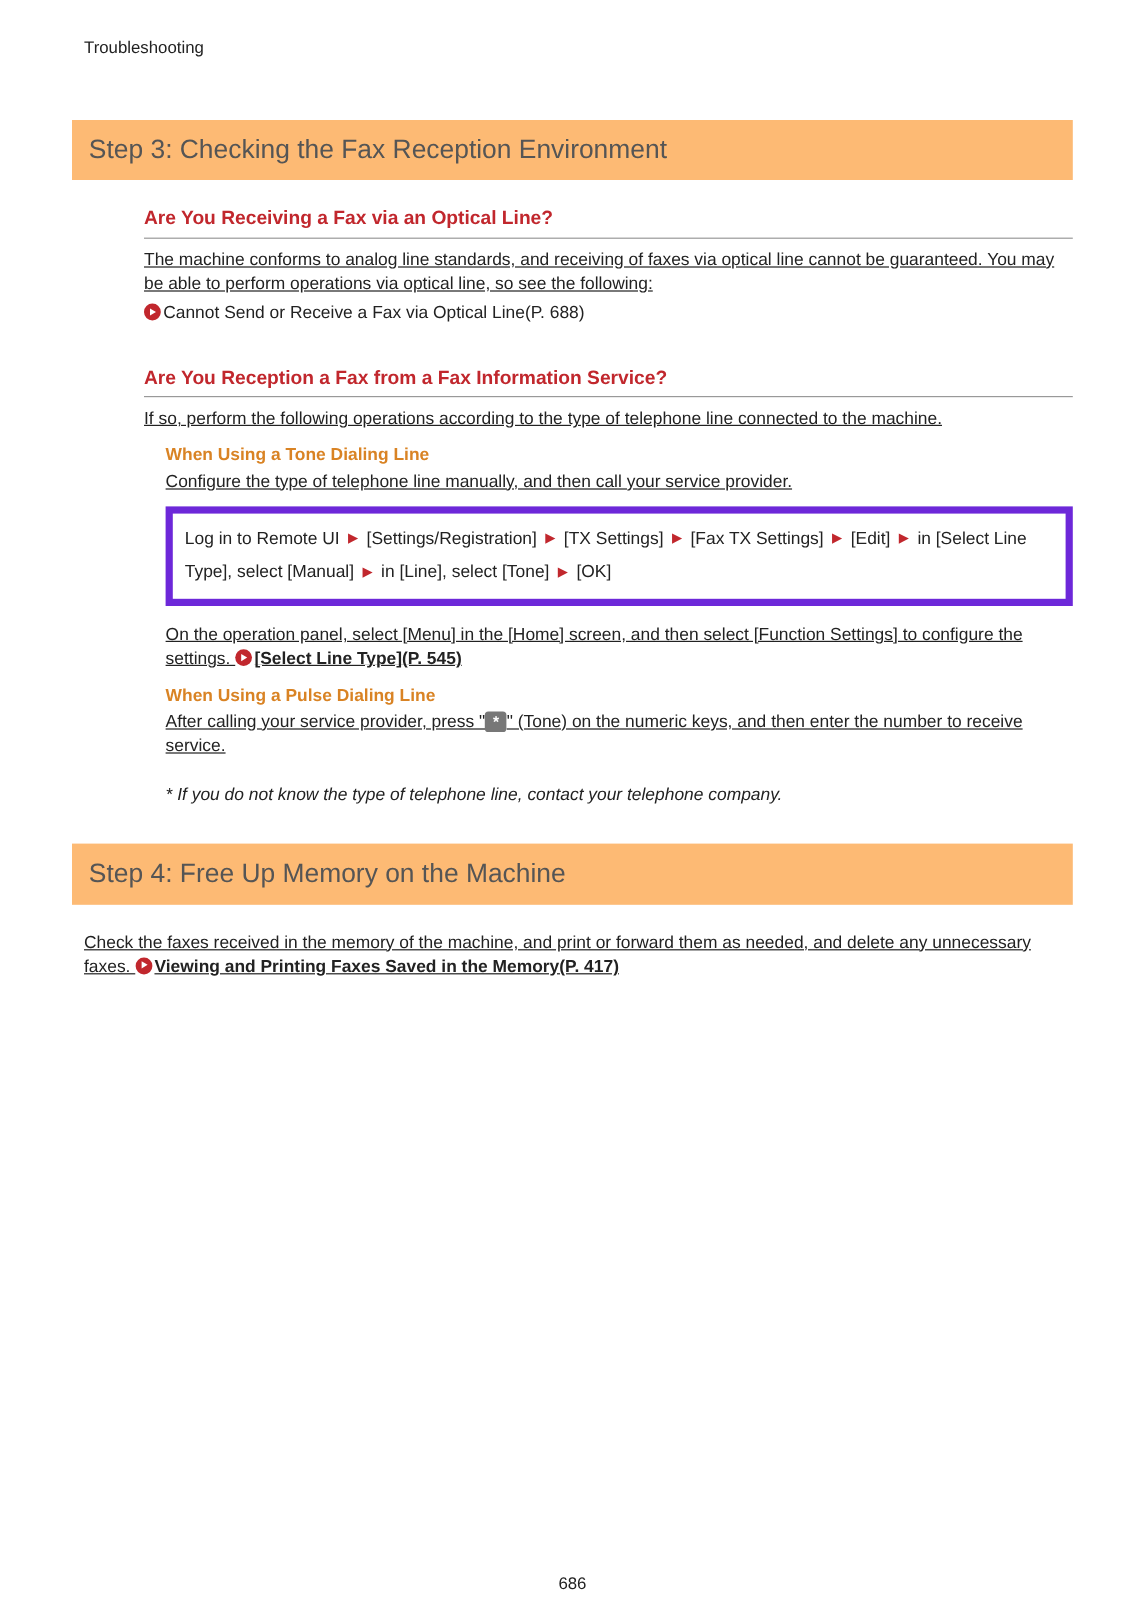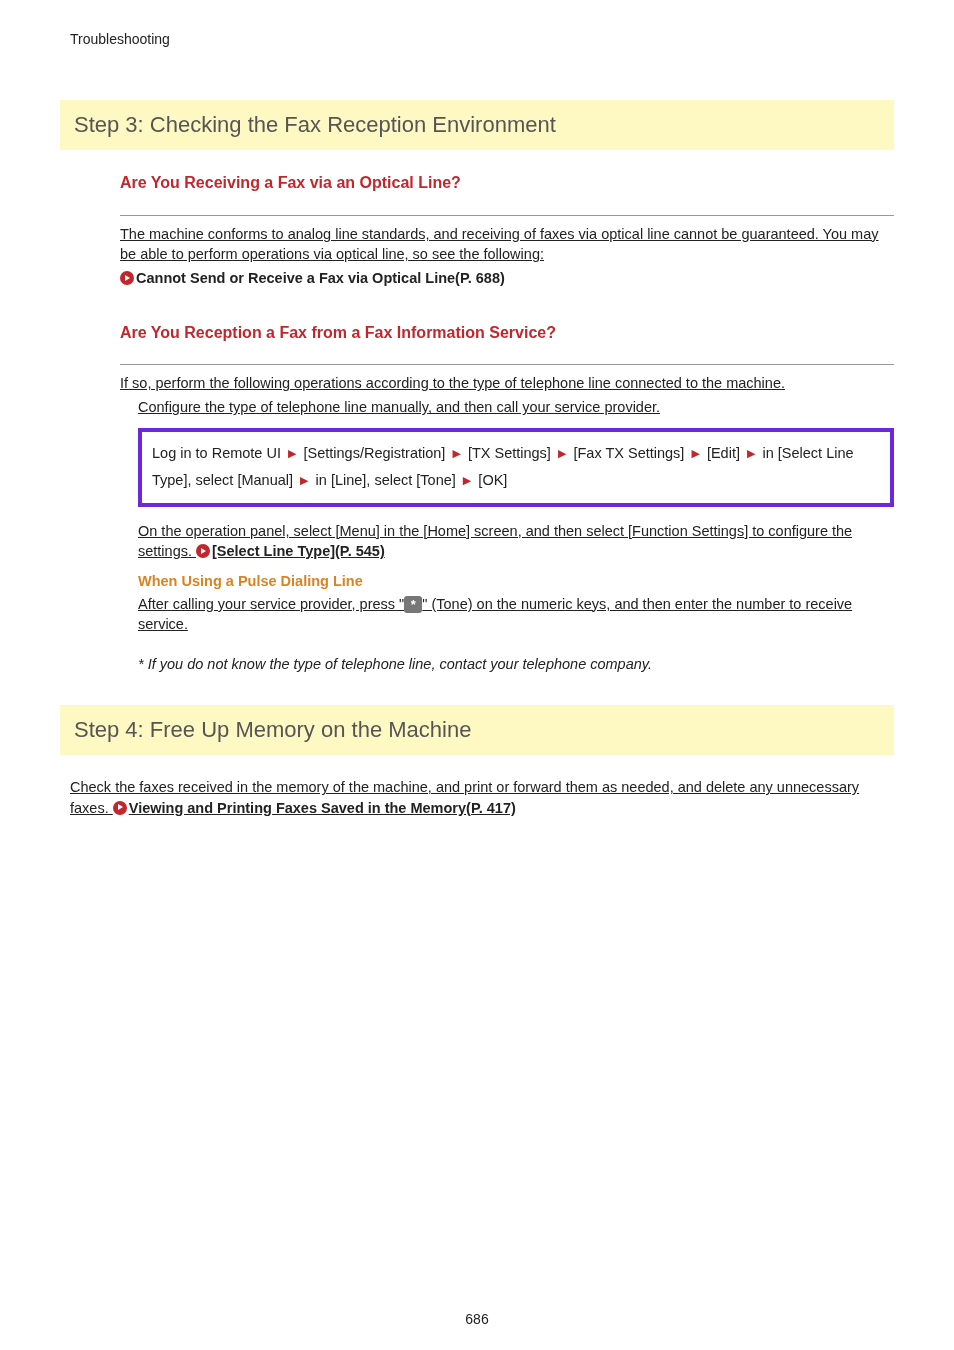--- a/index.html
+++ b/index.html
@@ -15,46 +15,46 @@
   .page {
     padding: 30px 60px 40px 70px;
   }
   .doc-header {
     text-align: left;
     font-size: 14px;
     margin-bottom: 50px;
     color: #222;
   }
   .step-bar {
-    background: #fef9c3;
+    background: #fdba74;
     padding: 10px 14px;
     font-size: 22px;
     color: #555;
     margin-bottom: 22px;
     margin-left: -10px;
   }
   .section {
     margin-bottom: 30px;
     padding-left: 50px;
   }
   .q-heading {
     color: #c1272d;
     font-weight: bold;
     font-size: 16px;
     border-bottom: 1px solid #999;
-    padding-bottom: 20px;
+    padding-bottom: 3px;
     margin-bottom: 8px;
     margin-top: 18px;
   }
   .para {
     margin-bottom: 4px;
     text-decoration: underline;
   }
   .link-line {
-    font-weight: bold;
+    font-weight: normal;
     margin-bottom: 33px;
   }
   .play-icon {
     display: inline-block;
     width: 14px;
     height: 14px;
     background: #c1272d;
     border-radius: 50%;
     position: relative;
     vertical-align: -2px;
@@ -72,21 +72,21 @@
   .sub-indent {
     padding-left: 18px;
   }
   .sub-heading {
     color: #d98324;
     font-weight: bold;
     margin-top: 10px;
     margin-bottom: 2px;
   }
   .proc-box {
-    border: 4px solid #6d28d9;
+    border: 6px solid #6d28d9;
     padding: 8px 10px;
     margin: 10px 0 14px 0;
     line-height: 1.9;
   }
   .arrow {
     color: #c1272d;
     font-size: 11px;
     margin: 0 3px;
     vertical-align: 1px;
   }
@@ -136,20 +136,21 @@
     <div class="link-line">
       <span class="play-icon"></span><span>Cannot Send or Receive a Fax via Optical Line(P. 688)</span>
     </div>
   </div>
 
   <div class="section">
     <div class="q-heading">Are You Reception a Fax from a Fax Information Service?</div>
     <div class="para">If so, perform the following operations according to the type of telephone line connected to the machine.</div>
 
     <div class="sub-indent">
+      <div class="sub-heading">When Using a Tone Dialing Line</div>
       <div class="para">Configure the type of telephone line manually, and then call your service provider.</div>
 
       <div class="proc-box">
         <span>Log in to Remote UI</span>
         <span class="arrow">▶</span>
         <span>[Settings/Registration]</span>
         <span class="arrow">▶</span>
         <span>[TX Settings]</span>
         <span class="arrow">▶</span>
         <span>[Fax TX Settings]</span>

